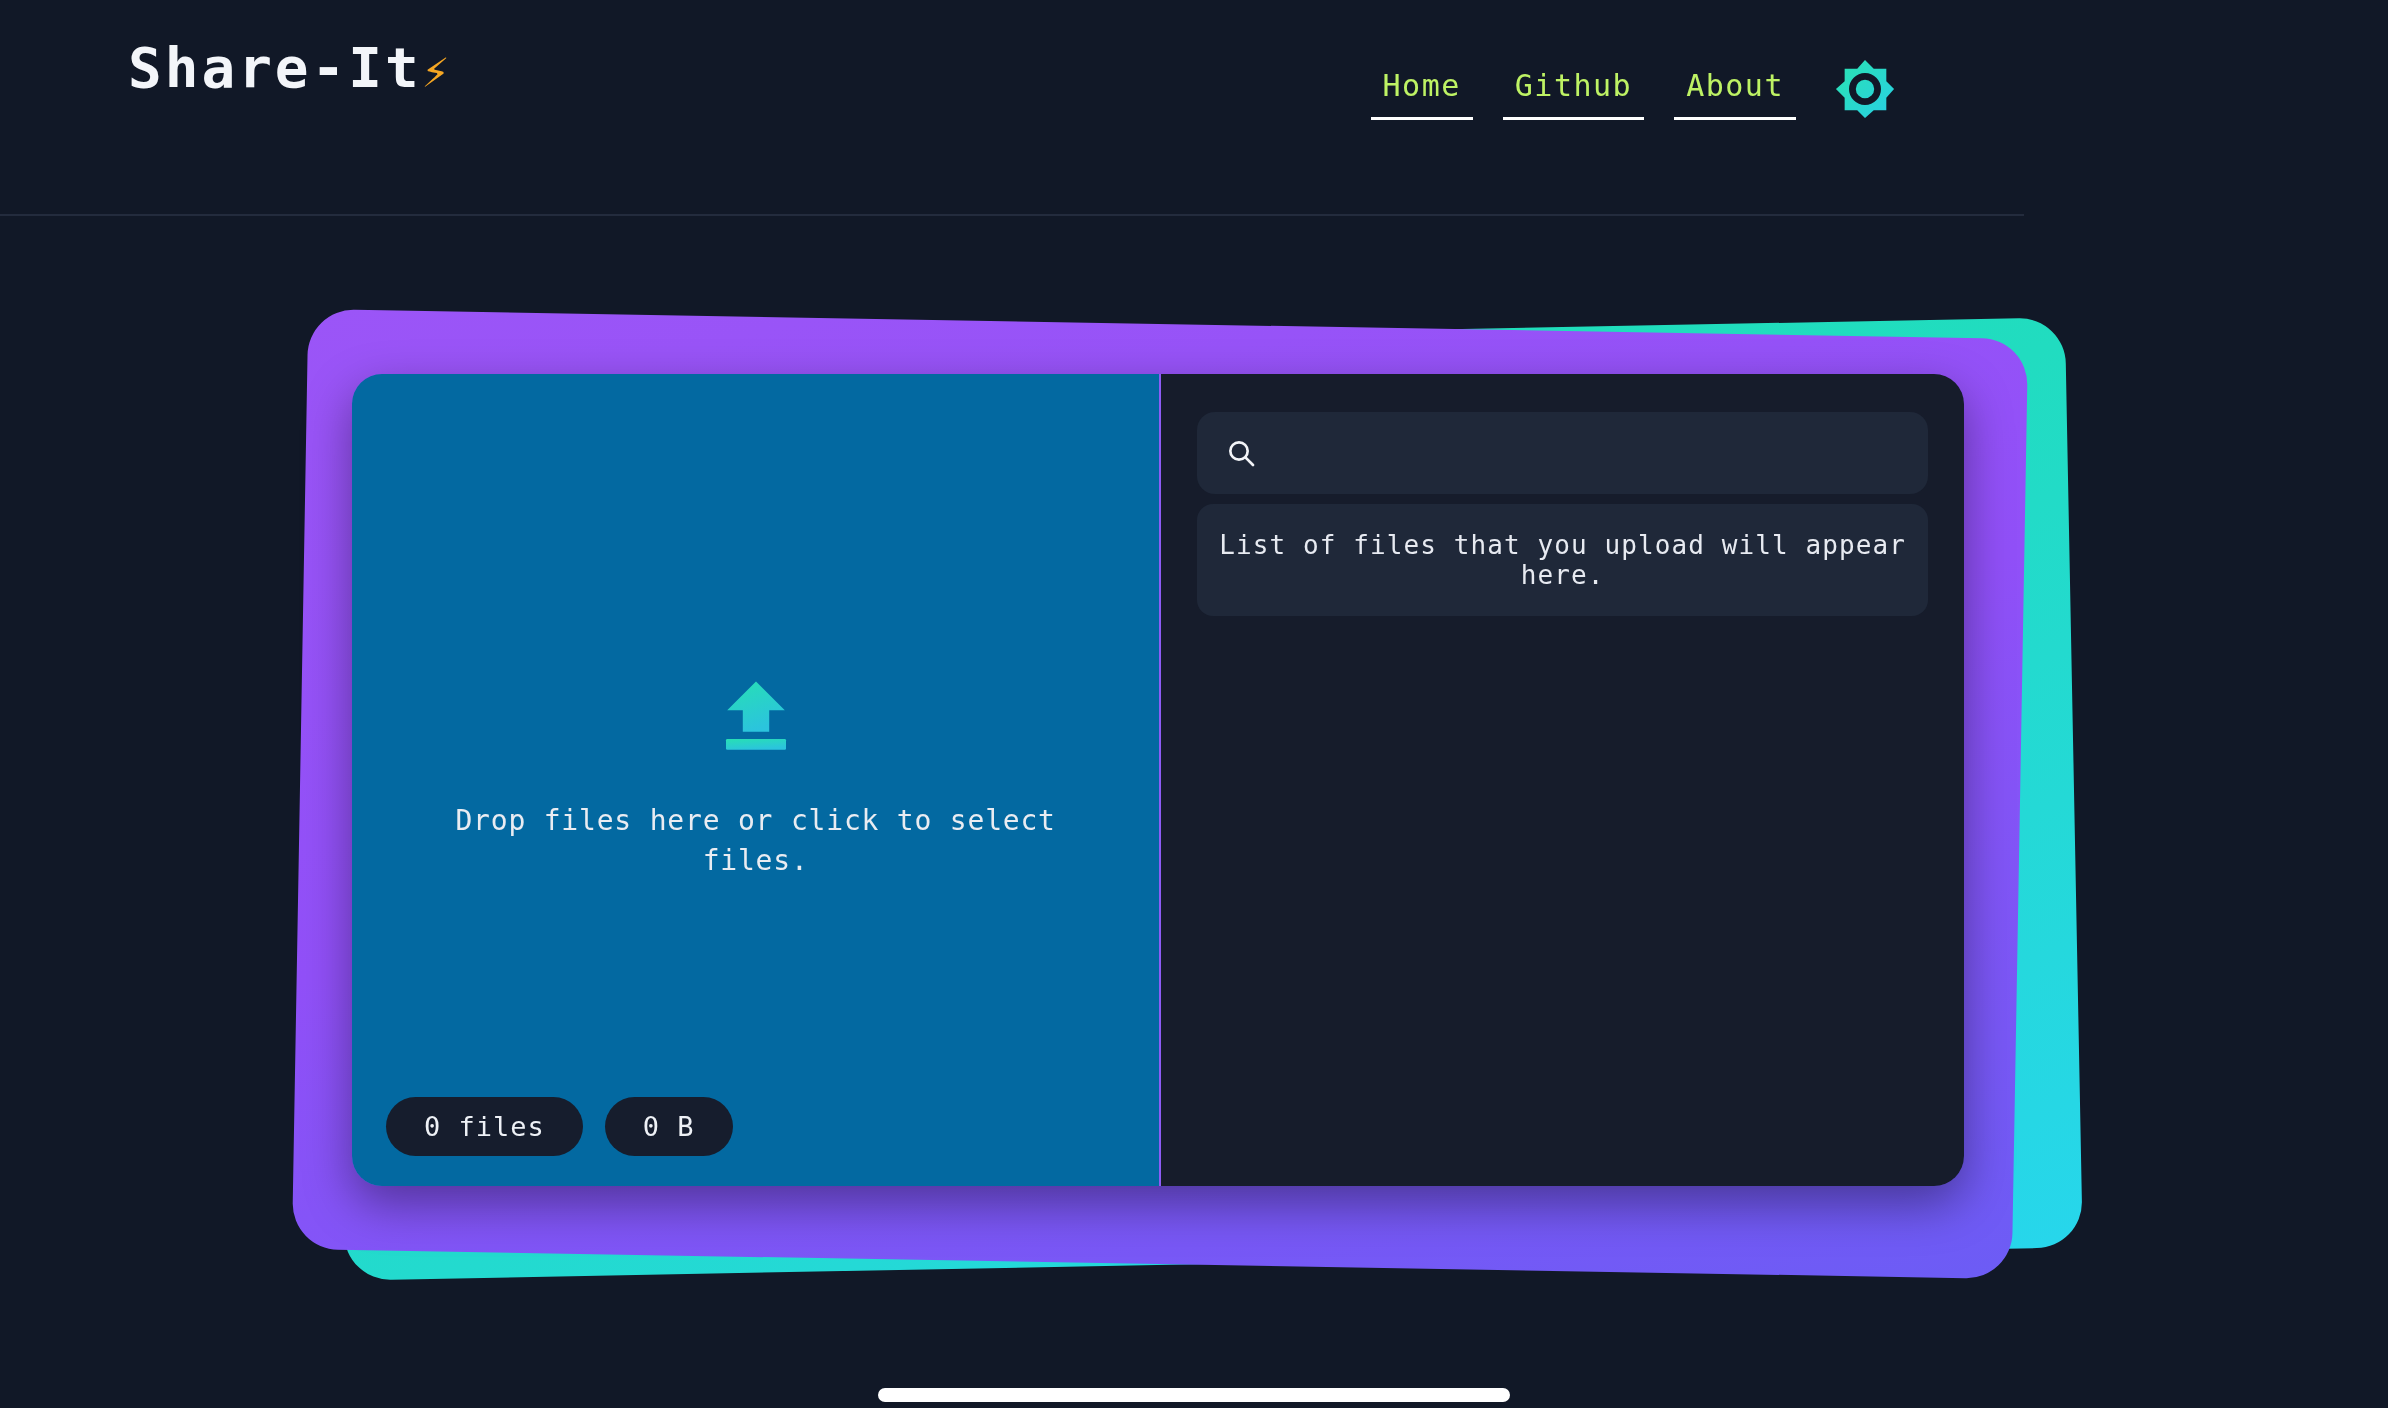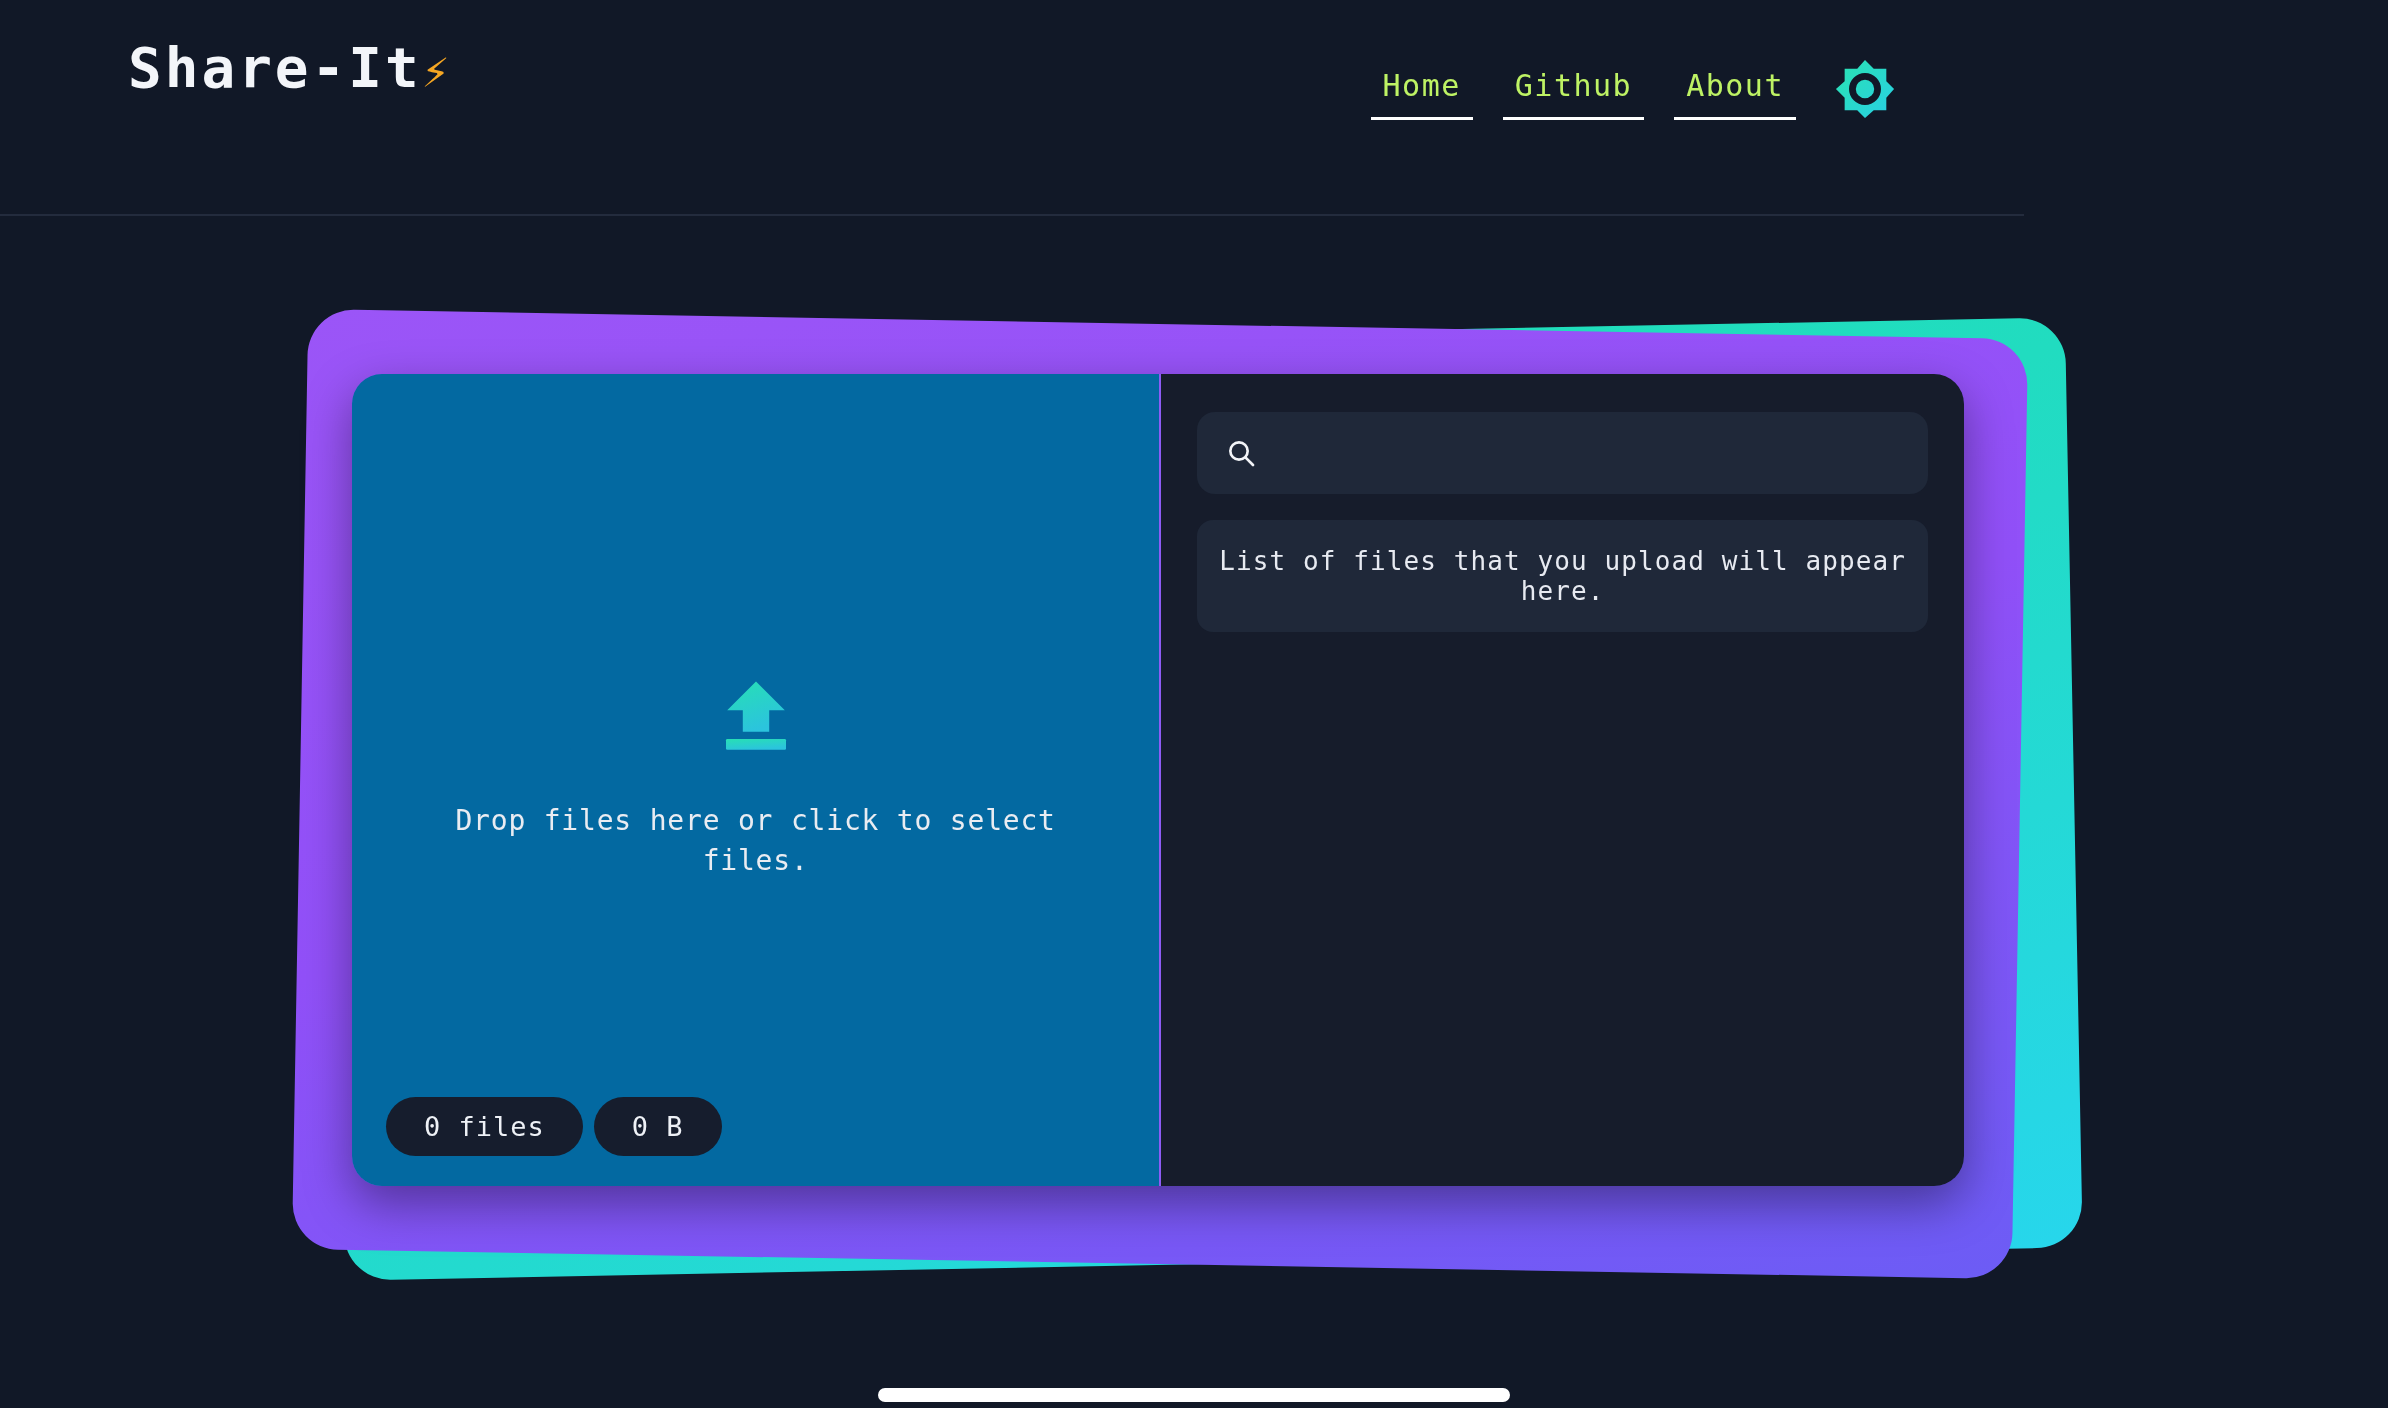--- a/index.html
+++ b/index.html
@@ -149,40 +149,40 @@
     font-size: 28px;
     line-height: 1.44;
     color: #e9ecf2;
     letter-spacing: 0.8px;
   }
   .badges {
     position: absolute;
     left: 34px;
     bottom: 30px;
     display: flex;
-    gap: 11px;
+    gap: 22px;
   }
   .badge {
     background: #161d2d;
     color: #eef1f6;
     font-size: 27px;
     letter-spacing: 1px;
     padding: 14px 38px;
     border-radius: 999px;
     white-space: nowrap;
   }
 
   
   .filepanel {
     flex: 1;
     background: #161c2b;
     padding: 38px 36px;
     display: flex;
     flex-direction: column;
-    gap: 26px;
+    gap: 10px;
   }
   .searchbar {
     position: relative;
     height: 82px;
     background: #1f2839;
     border-radius: 18px;
     display: flex;
     align-items: center;
     padding: 0 28px;
     cursor: text;

